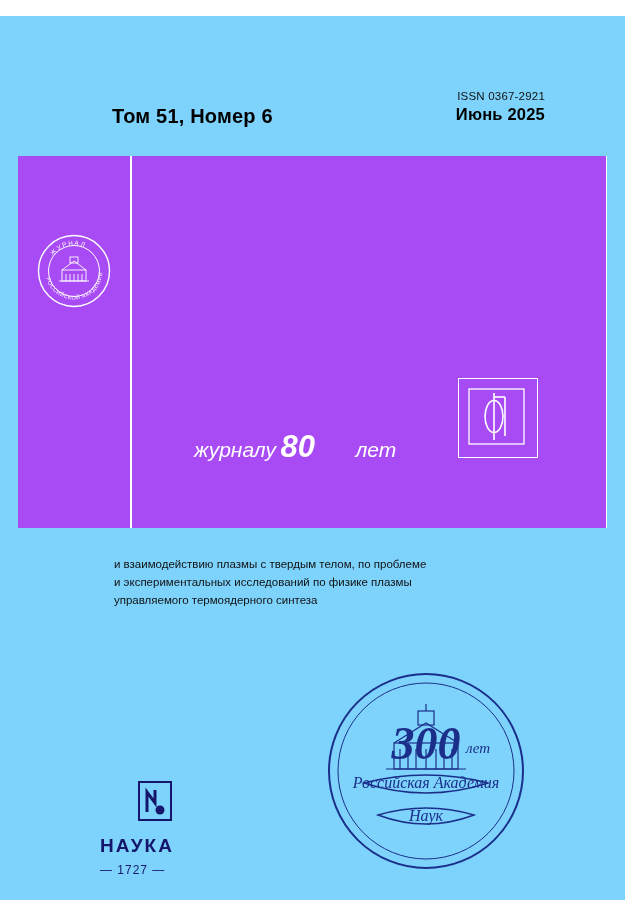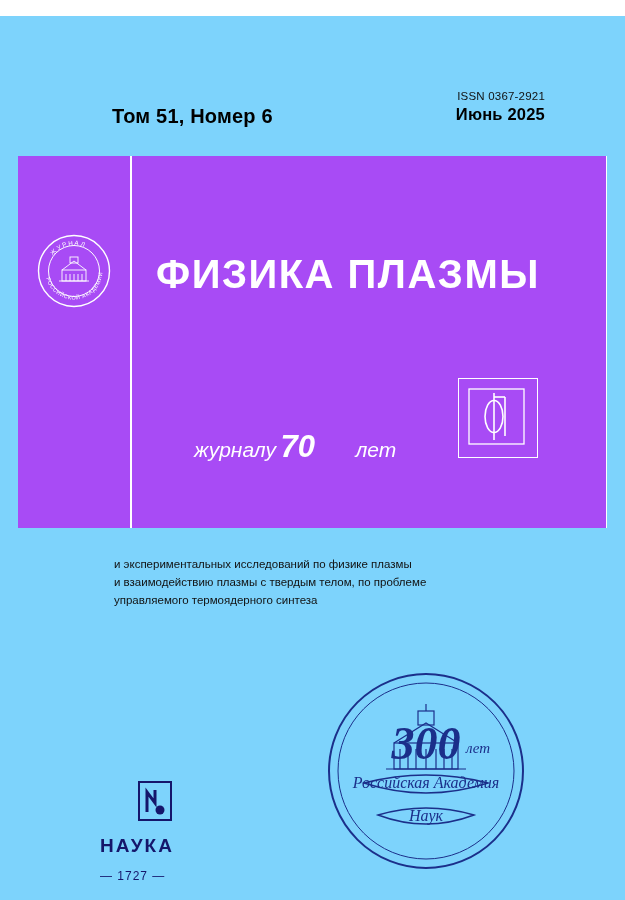--- a/index.html
+++ b/index.html
@@ -168,21 +168,21 @@
     margin: 0 auto 14px auto;
     position: relative;
   }
   .nauka-name {
     font-size: 19px;
     font-weight: bold;
     letter-spacing: 2px;
     color: #15166b;
   }
   .nauka-year {
-    margin-top: 12px;
+    margin-top: 6px;
     font-size: 12px;
     letter-spacing: 1px;
     color: #15166b;
   }
 </style>
 </head>
 <body>
 
 <div class="page">
 
@@ -214,42 +214,41 @@
         </defs>
         <text font-size="6.2" fill="#ffffff" font-family="'Liberation Sans', sans-serif" letter-spacing="1.6">
           <textPath href="#arcTop" startOffset="20%">ЖУРНАЛ</textPath>
         </text>
         <text font-size="5.4" fill="#ffffff" font-family="'Liberation Sans', sans-serif" letter-spacing="0.6">
           <textPath href="#arcBot" startOffset="8%">РОССИЙСКОЙ АКАДЕМИИ НАУК</textPath>
         </text>
       </svg>
     </div>
 
-    <div class="journal-title">ФИЗИКА ПЛАЗМЫ</div>
 
     <div class="anniversary">
       <span class="small">журналу</span>
-      <span class="big">70</span>
+      <span class="big">80</span>
       <span class="small">лет</span>
     </div>
 
     <div class="emblem">
       <svg width="75" height="75" viewBox="0 0 75 75">
         <rect x="10" y="10" width="55" height="55" fill="none" stroke="#ffffff" stroke-width="1.3"></rect>
         <ellipse cx="35" cy="37.5" rx="9" ry="16" fill="none" stroke="#ffffff" stroke-width="1.6"></ellipse>
         <path d="M35 14 L35 61" stroke="#ffffff" stroke-width="1.6" fill="none"></path>
         <path d="M46 18 L46 57" stroke="#ffffff" stroke-width="1.6" fill="none"></path>
         <path d="M35 18 L46 18" stroke="#ffffff" stroke-width="1.6" fill="none"></path>
       </svg>
     </div>
   </div>
 
   <div class="description">
+    <div>и взаимодействию плазмы  с твердым телом, по проблеме</div>
     <div>и экспериментальных  исследований  по физике  плазмы</div>
-    <div>и взаимодействию плазмы  с твердым телом, по проблеме</div>
     <div>управляемого термоядерного синтеза</div>
   </div>
 
   <div class="seal-300">
     <svg width="200" height="200" viewBox="0 0 200 200">
       <circle cx="100" cy="100" r="97" fill="none" stroke="#1b2f8a" stroke-width="2"></circle>
       <circle cx="100" cy="100" r="88" fill="none" stroke="#1b2f8a" stroke-width="1"></circle>
 
       <g stroke="#1b2f8a" stroke-width="1.2" fill="none">
         <rect x="68" y="72" width="64" height="26"></rect>

